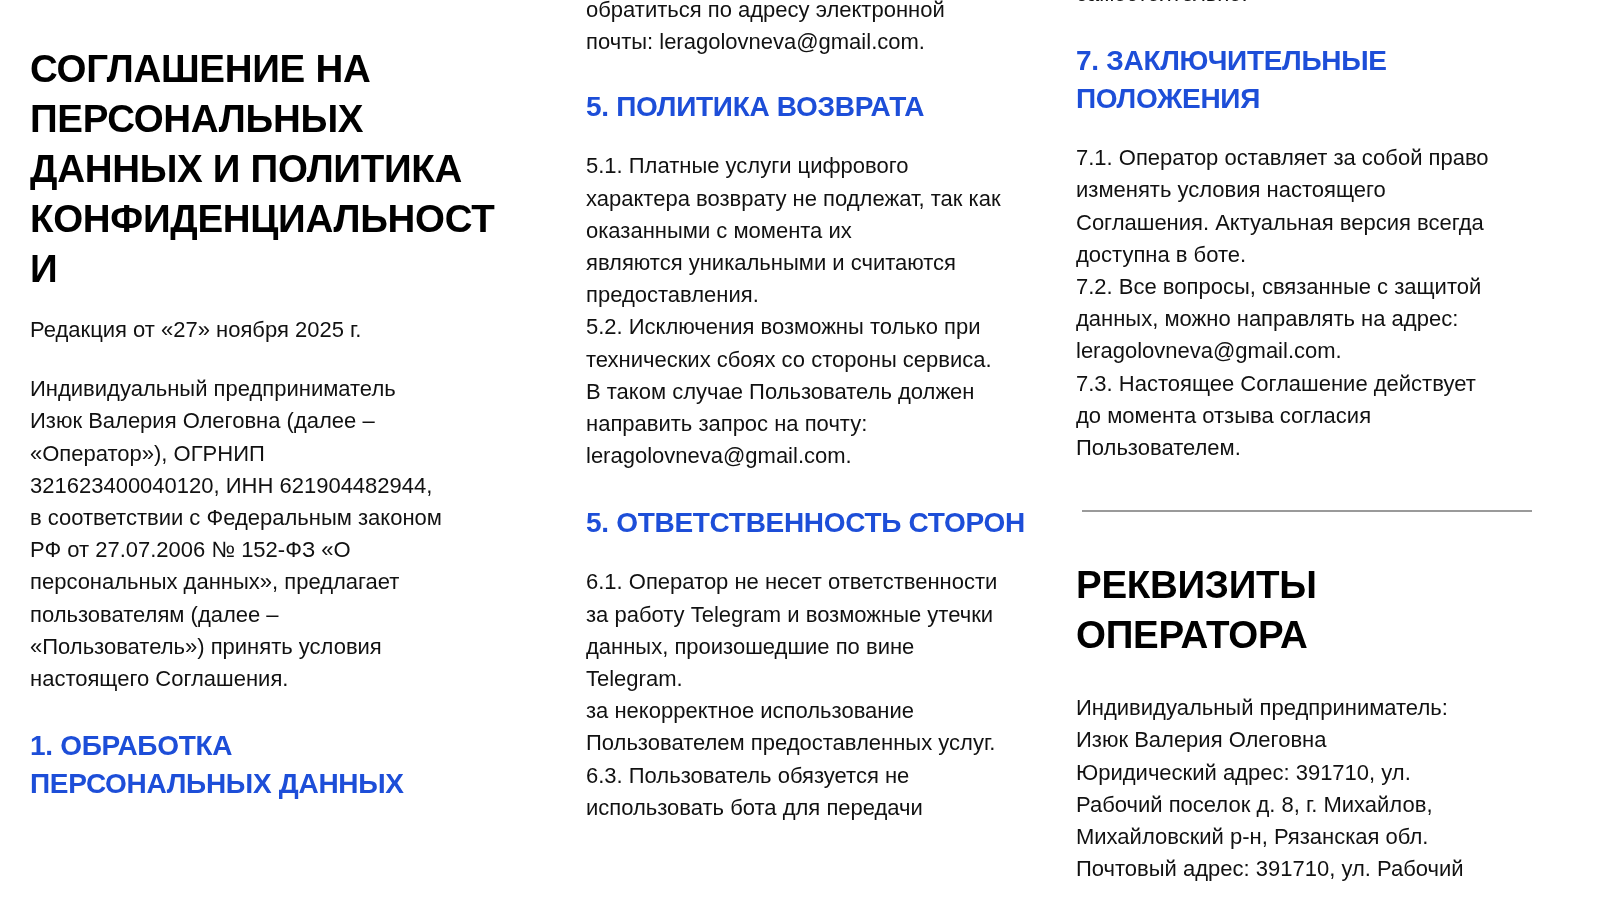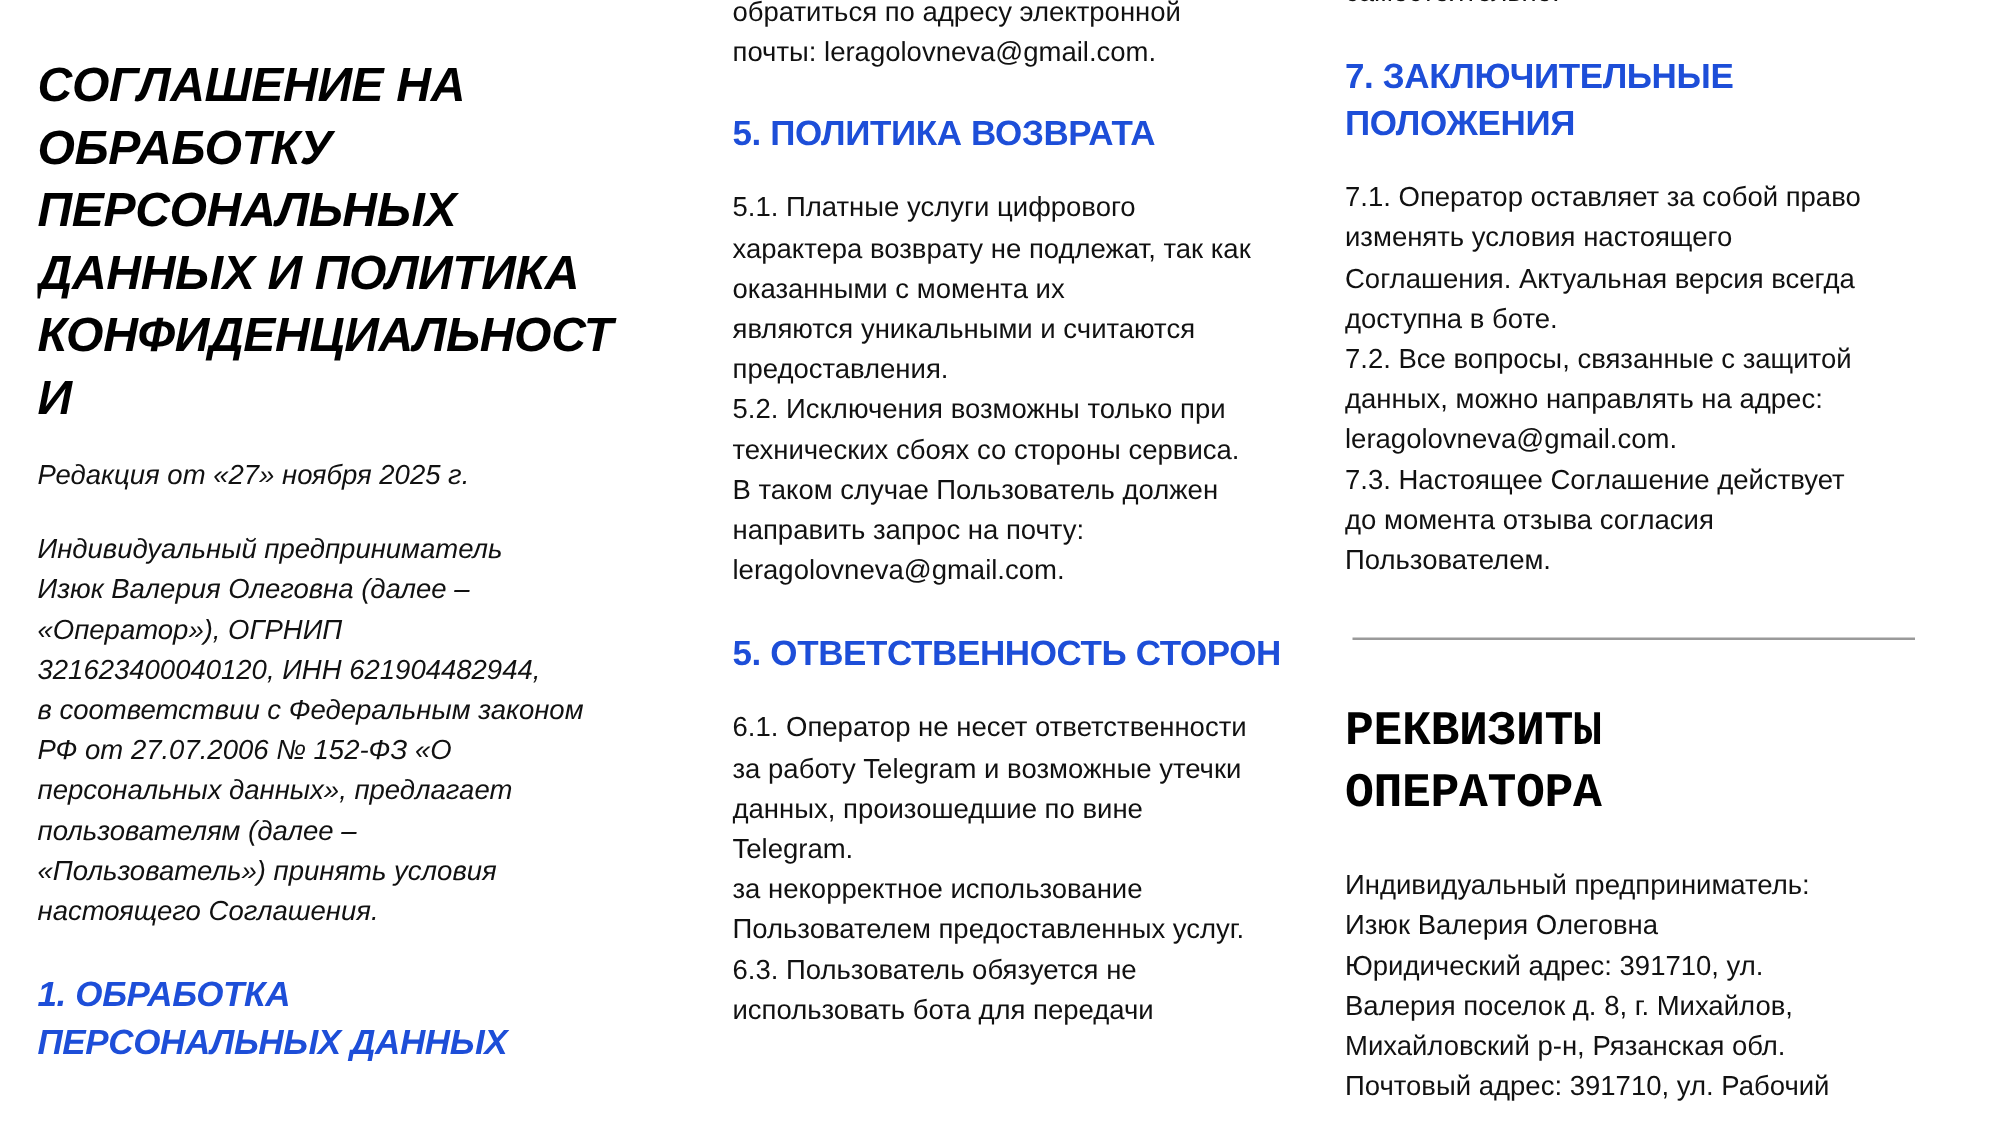--- a/index.html
+++ b/index.html
@@ -47,21 +47,20 @@
       color: #1d4ed8;
       letter-spacing: -0.3px;
     }
     .h-big {
       font-weight: 700;
       font-size: 38.5px;
       line-height: 50px;
       margin: 0;
       color: #000;
       letter-spacing: -0.3px;
-      font-family: Liberation Mono, monospace;
     }
     .p {
       font-size: 22px;
       line-height: 32.2px;
       margin: 0;
       color: #111;
     }
 
     .divider {
       height: 2px;
@@ -70,24 +69,23 @@
       width: 450px;
     }
     .line { display: block; }
   </style>
 </head>
 <body>
 
 <div class="page">
 
   <div class="col col-1">
-    <div class="col-inner" style="top:44px;font-style:italic;">
+    <div class="col-inner" style="top:44px;">
       <h1 class="doc-title">
         <span class="line">СОГЛАШЕНИЕ НА</span>
-        <span class="line">ОБРАБОТКУ</span>
         <span class="line">ПЕРСОНАЛЬНЫХ</span>
         <span class="line">ДАННЫХ И ПОЛИТИКА</span>
         <span class="line">КОНФИДЕНЦИАЛЬНОСТ</span>
         <span class="line">И</span>
       </h1>
       <div style="height:20px"></div>
       <p class="p">Редакция от «27» ноября 2025 г.</p>
       <div style="height:27px"></div>
       <p class="p">
         <span class="line">Индивидуальный предприниматель</span>
@@ -174,20 +172,20 @@
       <div style="height:48px"></div>
       <h2 class="h-big">
         <span class="line">РЕКВИЗИТЫ</span>
         <span class="line">ОПЕРАТОРА</span>
       </h2>
       <div style="height:32px"></div>
       <p class="p">
         <span class="line">Индивидуальный предприниматель:</span>
         <span class="line">Изюк Валерия Олеговна</span>
         <span class="line">Юридический адрес: 391710, ул.</span>
-        <span class="line">Валерия поселок д. 8, г. Михайлов,</span>
+        <span class="line">Рабочий поселок д. 8, г. Михайлов,</span>
         <span class="line">Михайловский р-н, Рязанская обл.</span>
         <span class="line">Почтовый адрес: 391710, ул. Рабочий</span>
       </p>
     </div>
   </div>
 
 </div>
 
 </body></html>

